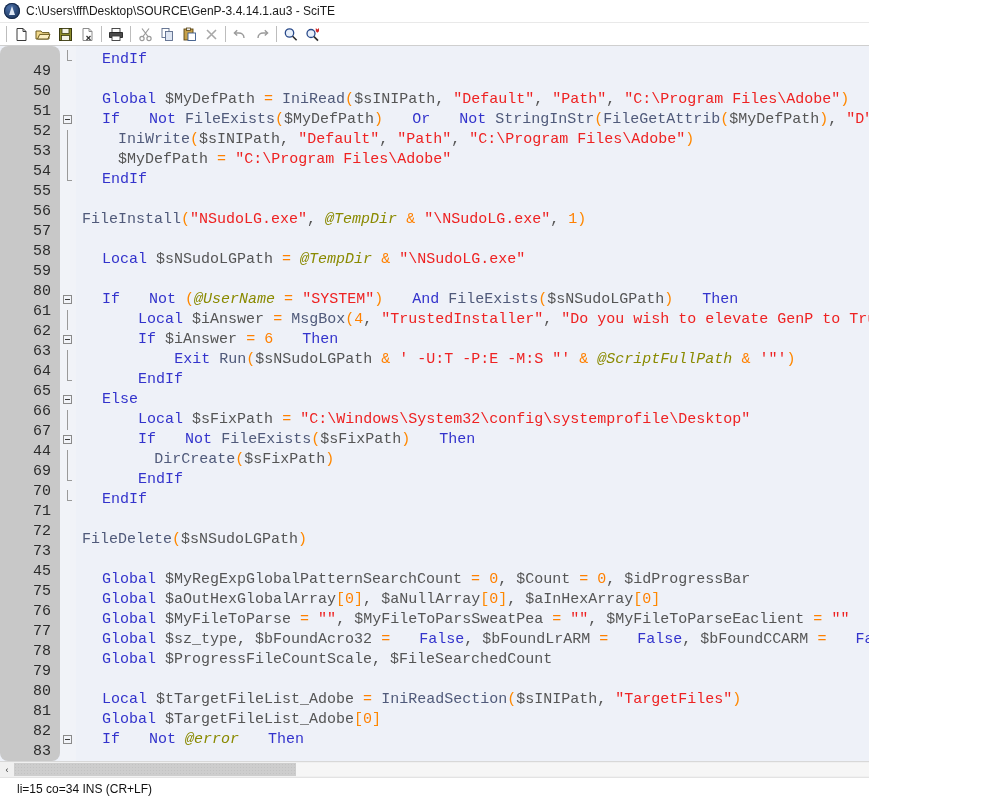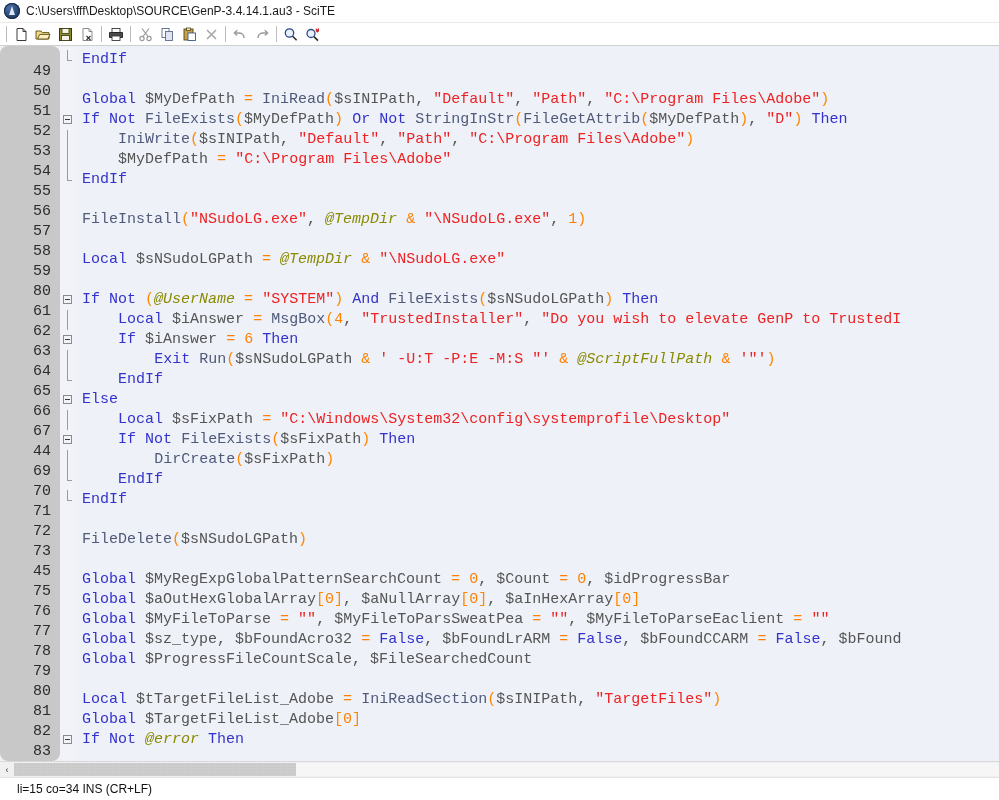--- a/index.html
+++ b/index.html
@@ -9,21 +9,21 @@
     background: #ffffff;
   }
   body {
     width: 999px;
     height: 800px;
     overflow: hidden;
     font-family: "Liberation Sans", sans-serif;
     -webkit-font-smoothing: antialiased;
   }
   .app {
-    width: 999px;
+    width: 869px;
     height: 800px;
     display: flex;
     flex-direction: column;
     background: #14532d;
     position: relative;
   }
 
   
   .titlebar {
     height: 22px;
@@ -193,21 +193,21 @@
     padding-top: 4px;
     padding-left: 6px;
     box-sizing: border-box;
     white-space: pre;
     overflow: hidden;
     position: relative;
   }
   .code .ln { height: 20px; white-space: pre; }
 
   
-  .kw   { color: #3333cc; }          
+  .kw   { color: #3333cc; margin-left: 20px; }          
   .fn   { color: #505a7a; }          
   .var  { color: #555555; }          
   .str  { color: #ee2222; }          
   .num  { color: #ff8000; }          
   .mac  { color: #8a8a00; font-style: italic; }          
   .op   { color: #555555; }          
   .par  { color: #ff8800; }          
   .amp  { color: #ff8000; }
 
   

